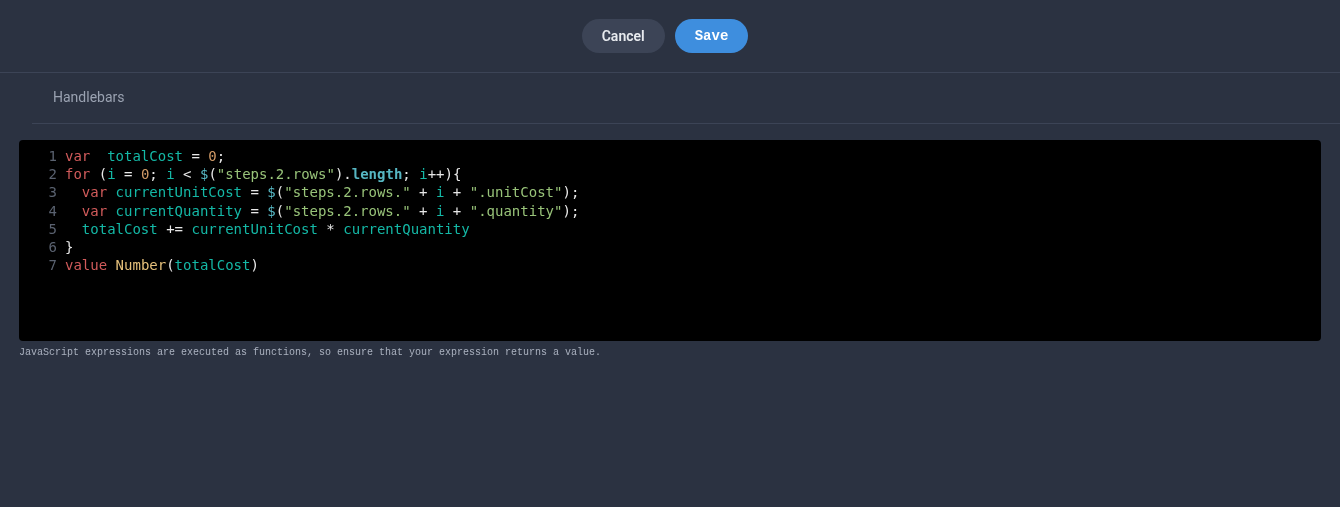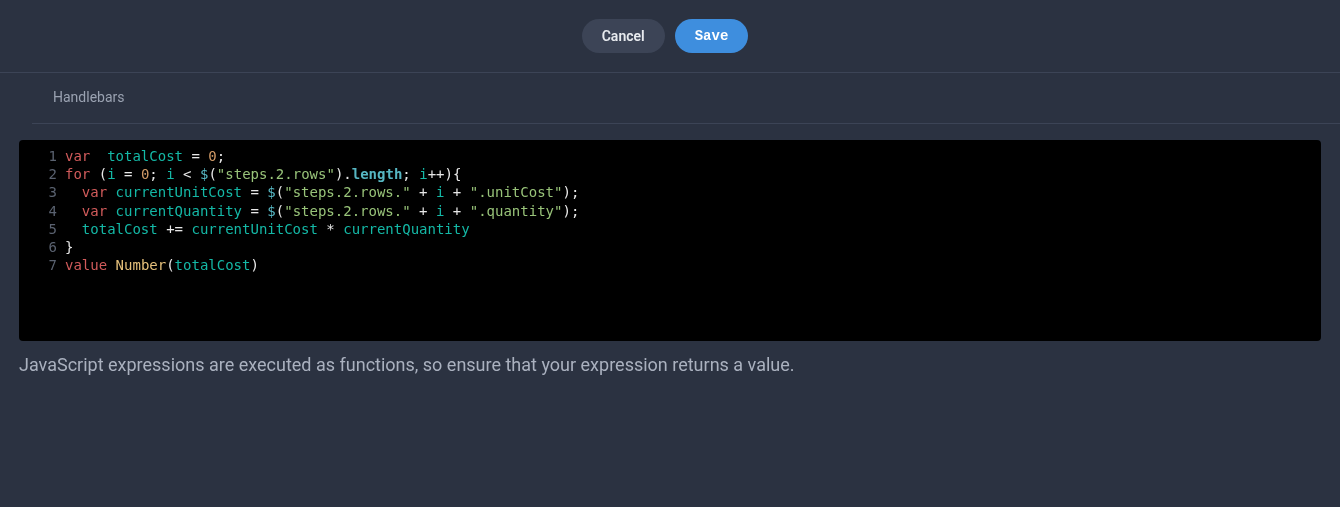--- a/index.html
+++ b/index.html
@@ -95,23 +95,24 @@
     .tok-keyword { color: #d15b5b; }
     .tok-ident { color: #14b8a6; }
     .tok-op { color: #e8e8e8; }
     .tok-num { color: #d19a66; }
     .tok-punct { color: #e8e8e8; }
     .tok-string { color: #98c379; }
     .tok-func { color: #56b6c2; }
     .tok-prop { color: #56b6c2; font-weight: bold; }
     .tok-class { color: #e5c07b; }
     .help-text {
-      margin-top: 13px;
-      font-size: 18px;
+      margin-top: 6px;
+      font-size: 10px;
       color: #aab1bf;
+      font-family: Liberation Mono, monospace;
     }
   </style>
 </head>
 <body>
 
 <div class="header">
   <button class="btn btn-cancel">Cancel</button>
   <button class="btn btn-save">Save</button>
 </div>
 

